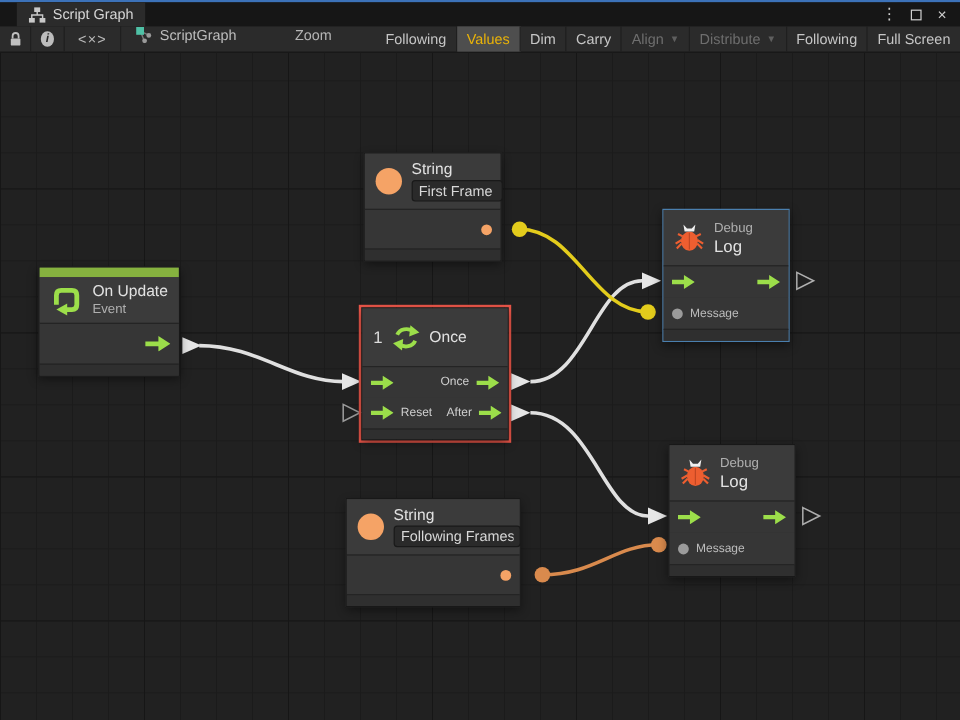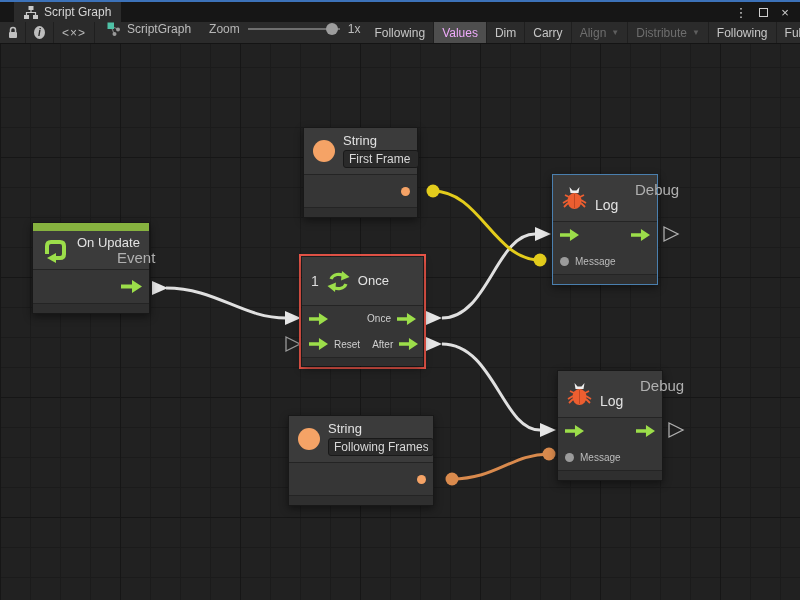--- a/index.html
+++ b/index.html
@@ -17,29 +17,29 @@
   .win-btn { width:18px; height:18px; display:flex; align-items:center; justify-content:center;
     color:#cfcfcf; font-size:13px; cursor:default; }
   .maxi-glyph { width:9px; height:9px; border:1.5px solid #cfcfcf; }
 
   
   .toolbar { position:absolute; left:0; top:22px; width:800px; height:22px; background:#2b2b2b;
     border-bottom:1px solid #141414; display:flex; align-items:stretch; color:#c6c6c6; font-size:12px; }
   .tb-btn { display:flex; align-items:center; justify-content:center; padding:0 8px;
     border-right:1px solid #1f1f1f; white-space:nowrap; }
   .tb-btn.no-sep { border-right:none; }
-  .tb-btn.active { background:#4e4e4e; color:#f0abfc; }
+  .tb-btn.active { background:#4e4e4e; color:#eab308; }
   .tb-btn.disabled { color:#6e6e6e; }
   .tb-btn .dd { font-size:8px; margin-left:5px; color:#8a8a8a; }
   .tb-btn.disabled .dd { color:#5f5f5f; }
   .lock-btn { width:26px; } .info-btn { width:28px; } .code-btn { width:80px; color:#b9b9b9; letter-spacing:1px; }
   .info-circle { width:13px; height:13px; border-radius:50%; background:#bdbdbd; color:#2a2a2a;
     font-size:10px; font-weight:bold; display:flex; align-items:center; justify-content:center; font-style:italic; }
   .breadcrumb { display:flex; align-items:flex-start; gap:6px; padding:0 12px; color:#bdbdbd; }
-  .zoom-area { display:flex; gap:8px; padding:0 6px; }
+  .zoom-area { display:flex; align-items:center; gap:8px; padding:0 6px;flex-direction:column; }
   .zoom-label { color:#b5b5b5; }
   .slider { position:relative; width:92px; height:14px; }
   .slider .track { position:absolute; left:0; right:0; top:6px; height:2px; background:#6f6f6f; }
   .slider .handle { position:absolute; right:2px; top:1px; width:12px; height:12px; border-radius:50%; background:#9d9d9d; }
   .zoom-val { color:#bdbdbd; }
   .tb-right { margin-left:auto; display:flex; align-items:stretch; }
 
   
   .canvas { position:absolute; left:0; top:44px; width:800px; height:556px; background-color:#212121;
     background-image:
@@ -51,21 +51,21 @@
     background-position:0 -7px,0 0,0 -7px,0 0; }
   .wires { position:absolute; left:0; top:0; width:800px; height:556px; pointer-events:none; }
   .wires path, .wires circle, .wires polygon { pointer-events:auto; }
 
   
   .node { position:absolute; background:#373737; border:1px solid #181818;
     box-shadow:0 3px 8px rgba(0,0,0,.45); color:#d6d6d6; }
   .n-header { background:#3b3b3b; display:flex; align-items:center; gap:8px; padding:6px 9px; }
   .hdr-text { display:flex; flex-direction:column; gap:2px; }
   .n-title { font-size:13px; color:#e2e2e2; line-height:14px; }
-  .n-sub { font-size:15px; color:#b0b0b0; line-height:12px;margin-left:40px; }
+  .n-sub { font-size:11px; color:#b0b0b0; line-height:12px; }
   .n-row { border-top:1px solid #242424; display:flex; align-items:center; padding:0 7px; gap:6px; background:#363636; }
   .n-footer { border-top:1px solid #242424; background:#2f2f2f; }
   .spacer { flex:1; }
   .port-label { font-size:10px; color:#cfcfcf; }
   .type-dot { width:22px; height:22px; border-radius:50%; background:#F5A366; flex:none; }
   .mini-dot { width:9px; height:9px; border-radius:50%; flex:none; }
   .mini-dot.orange { background:#F5A366; }
   .mini-dot.gray { background:#9b9b9b; }
   .str-field { background:#2a2a2a; border:1px solid #191919; border-radius:3px; color:#d8d8d8;
     font-size:12px; font-family:"Liberation Sans","DejaVu Sans",sans-serif; padding:1px 5px; height:18px; }

